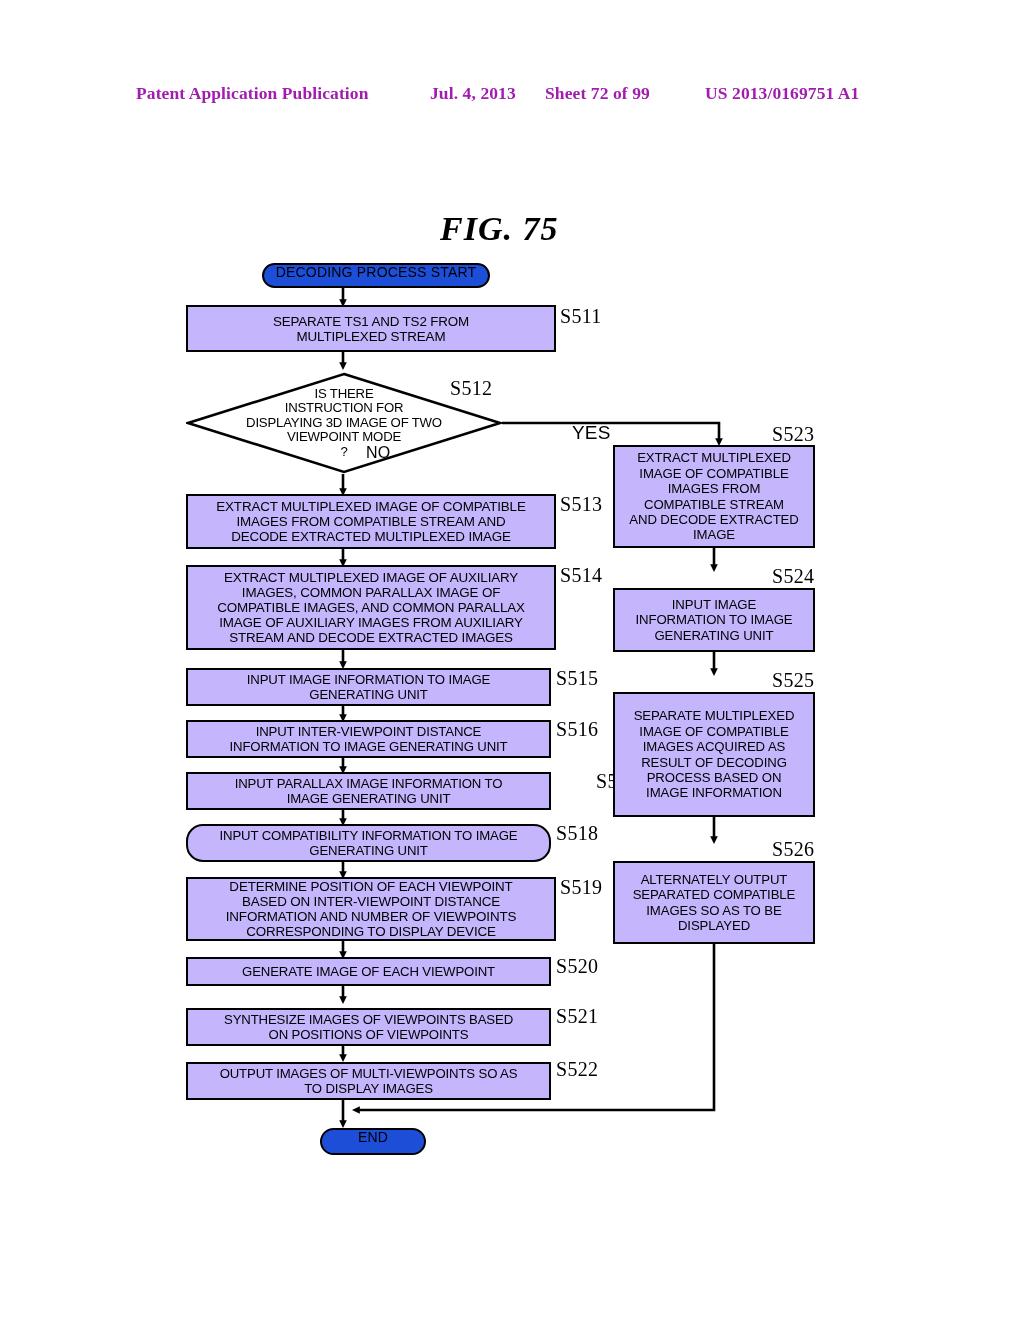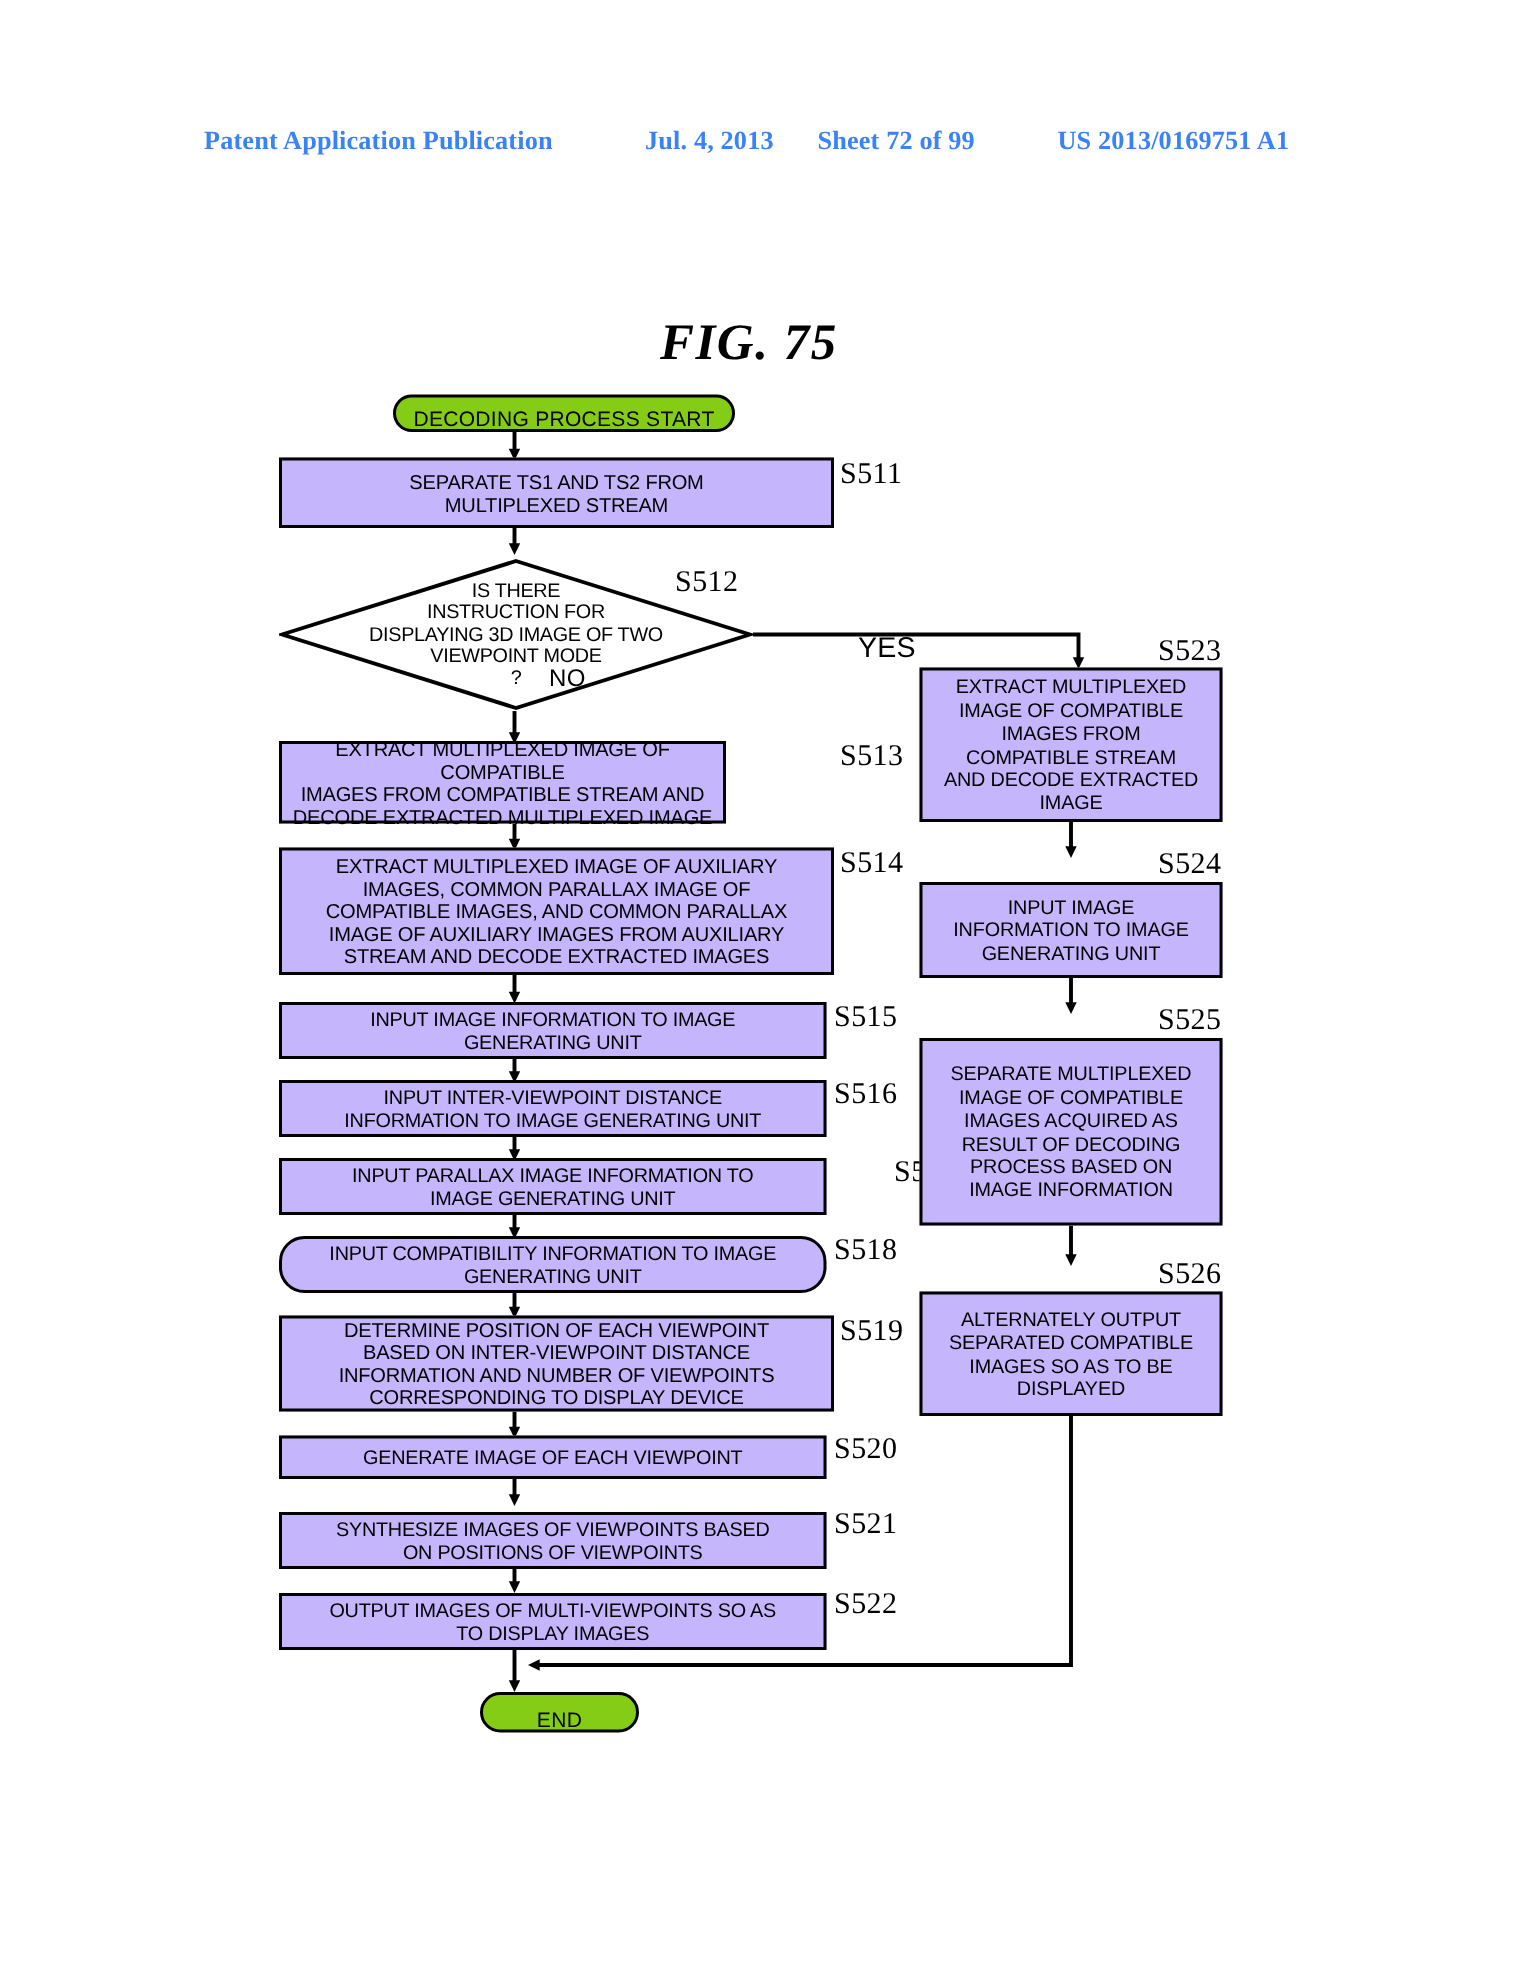--- a/index.html
+++ b/index.html
@@ -24,21 +24,21 @@
     width: 1024px;
     height: 26px;
   }
   #page-header .hdr-item {
     position: absolute;
     font-family: "Liberation Serif", serif;
     font-weight: bold;
     font-size: 17.5px;
     letter-spacing: 0.1px;
     white-space: nowrap;
-    color: #3b82f6;
+    color: #a21caf;
   }
   #hdr-pub   { left: 136px; top: 0; }
   #hdr-date  { left: 430px; top: 0; }
   #hdr-sheet { left: 545px; top: 0; }
   #hdr-num   { left: 705px; top: 0; }
 
   
   #fig-title {
     position: absolute;
     left: 440px;
@@ -60,23 +60,23 @@
     height: 1320px;
   }
 
   
   .terminator {
     position: absolute;
     border: 2px solid #000;
     border-radius: 999px;
     box-sizing: border-box;
     display: flex;
-    align-items: flex-end;
+    align-items: flex-start;
     justify-content: center;
-    background: #84cc16;
+    background: #1d4ed8;
   }
   .terminator .t-label {
     font-size: 14px;
     letter-spacing: 0.2px;
     white-space: nowrap;
     line-height: 1;
   }
 
   
   .proc {
@@ -241,21 +241,21 @@
     <div id="decision-text">IS THERE
 INSTRUCTION FOR
 DISPLAYING 3D IMAGE OF TWO
 VIEWPOINT MODE
 ?</div>
   </div>
   <div class="step-ref" style="left:450px; top:378px;">S512</div>
   <div class="branch-label" id="branch-yes" style="left:572px; top:423px;">YES</div>
   <div class="branch-label" id="branch-no" style="left:366px; top:445px;">NO</div>
 
-  <div class="proc" id="node-s513" style="left:186px; top:494px; width:298px; height:55px;">
+  <div class="proc" id="node-s513" style="left:186px; top:494px; width:370px; height:55px;">
     <span class="p-text">EXTRACT MULTIPLEXED IMAGE OF COMPATIBLE
 IMAGES FROM COMPATIBLE STREAM AND
 DECODE EXTRACTED MULTIPLEXED IMAGE</span>
   </div>
   <div class="step-ref" style="left:560px; top:494px;">S513</div>
 
   <div class="proc" id="node-s514" style="left:186px; top:565px; width:370px; height:85px;">
     <span class="p-text">EXTRACT MULTIPLEXED IMAGE OF AUXILIARY
 IMAGES, COMMON PARALLAX IMAGE OF
 COMPATIBLE IMAGES, AND COMMON PARALLAX

